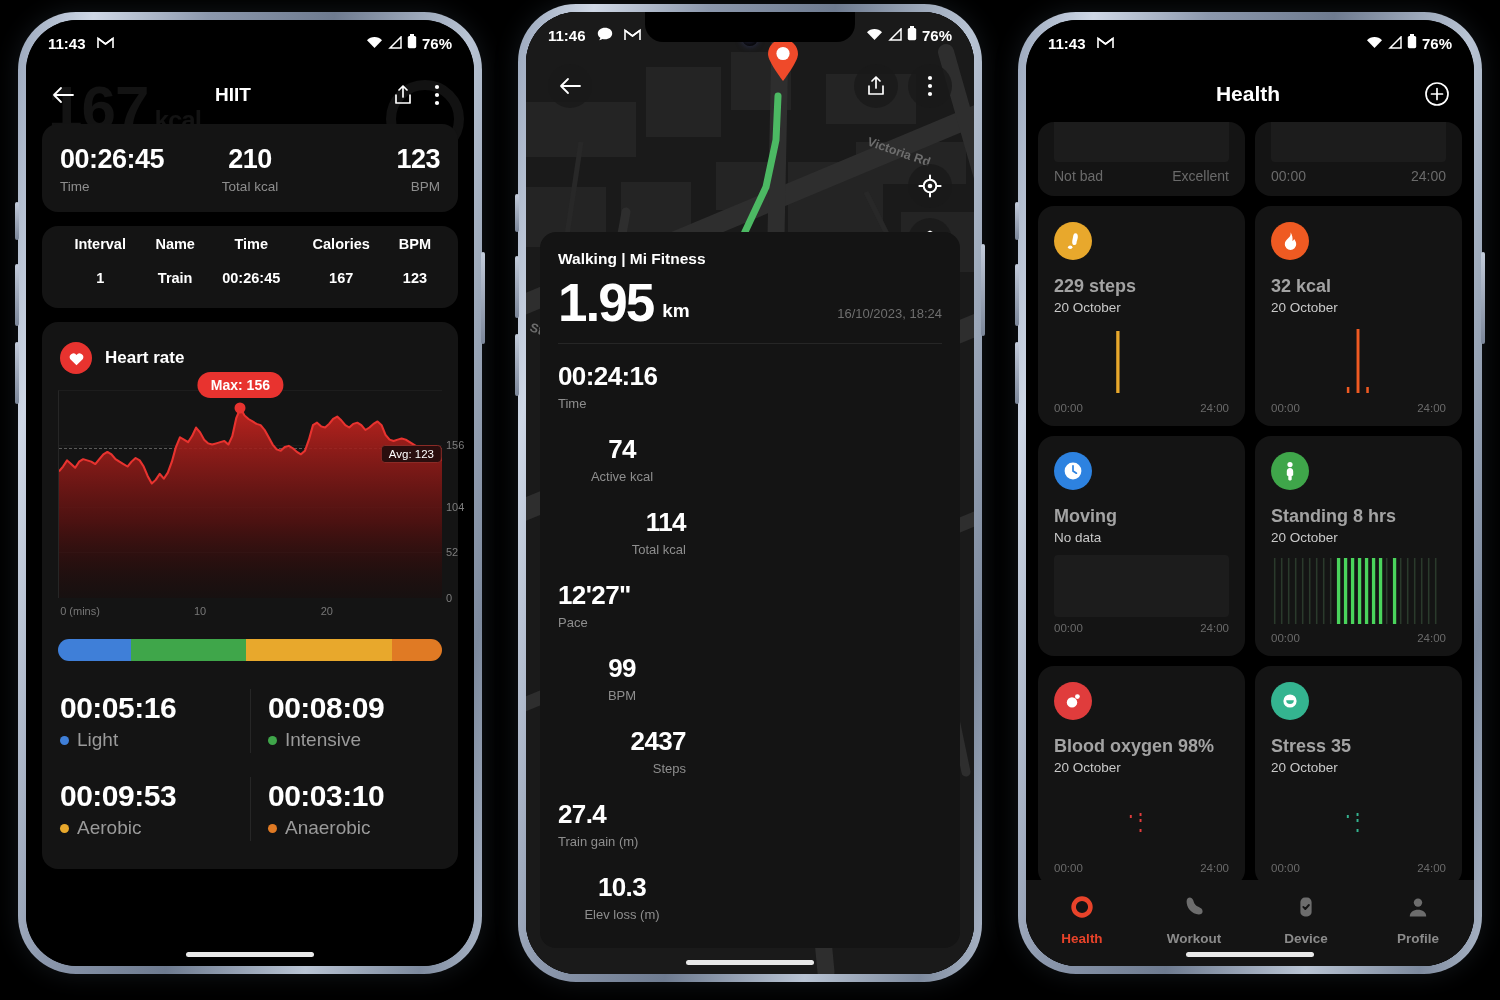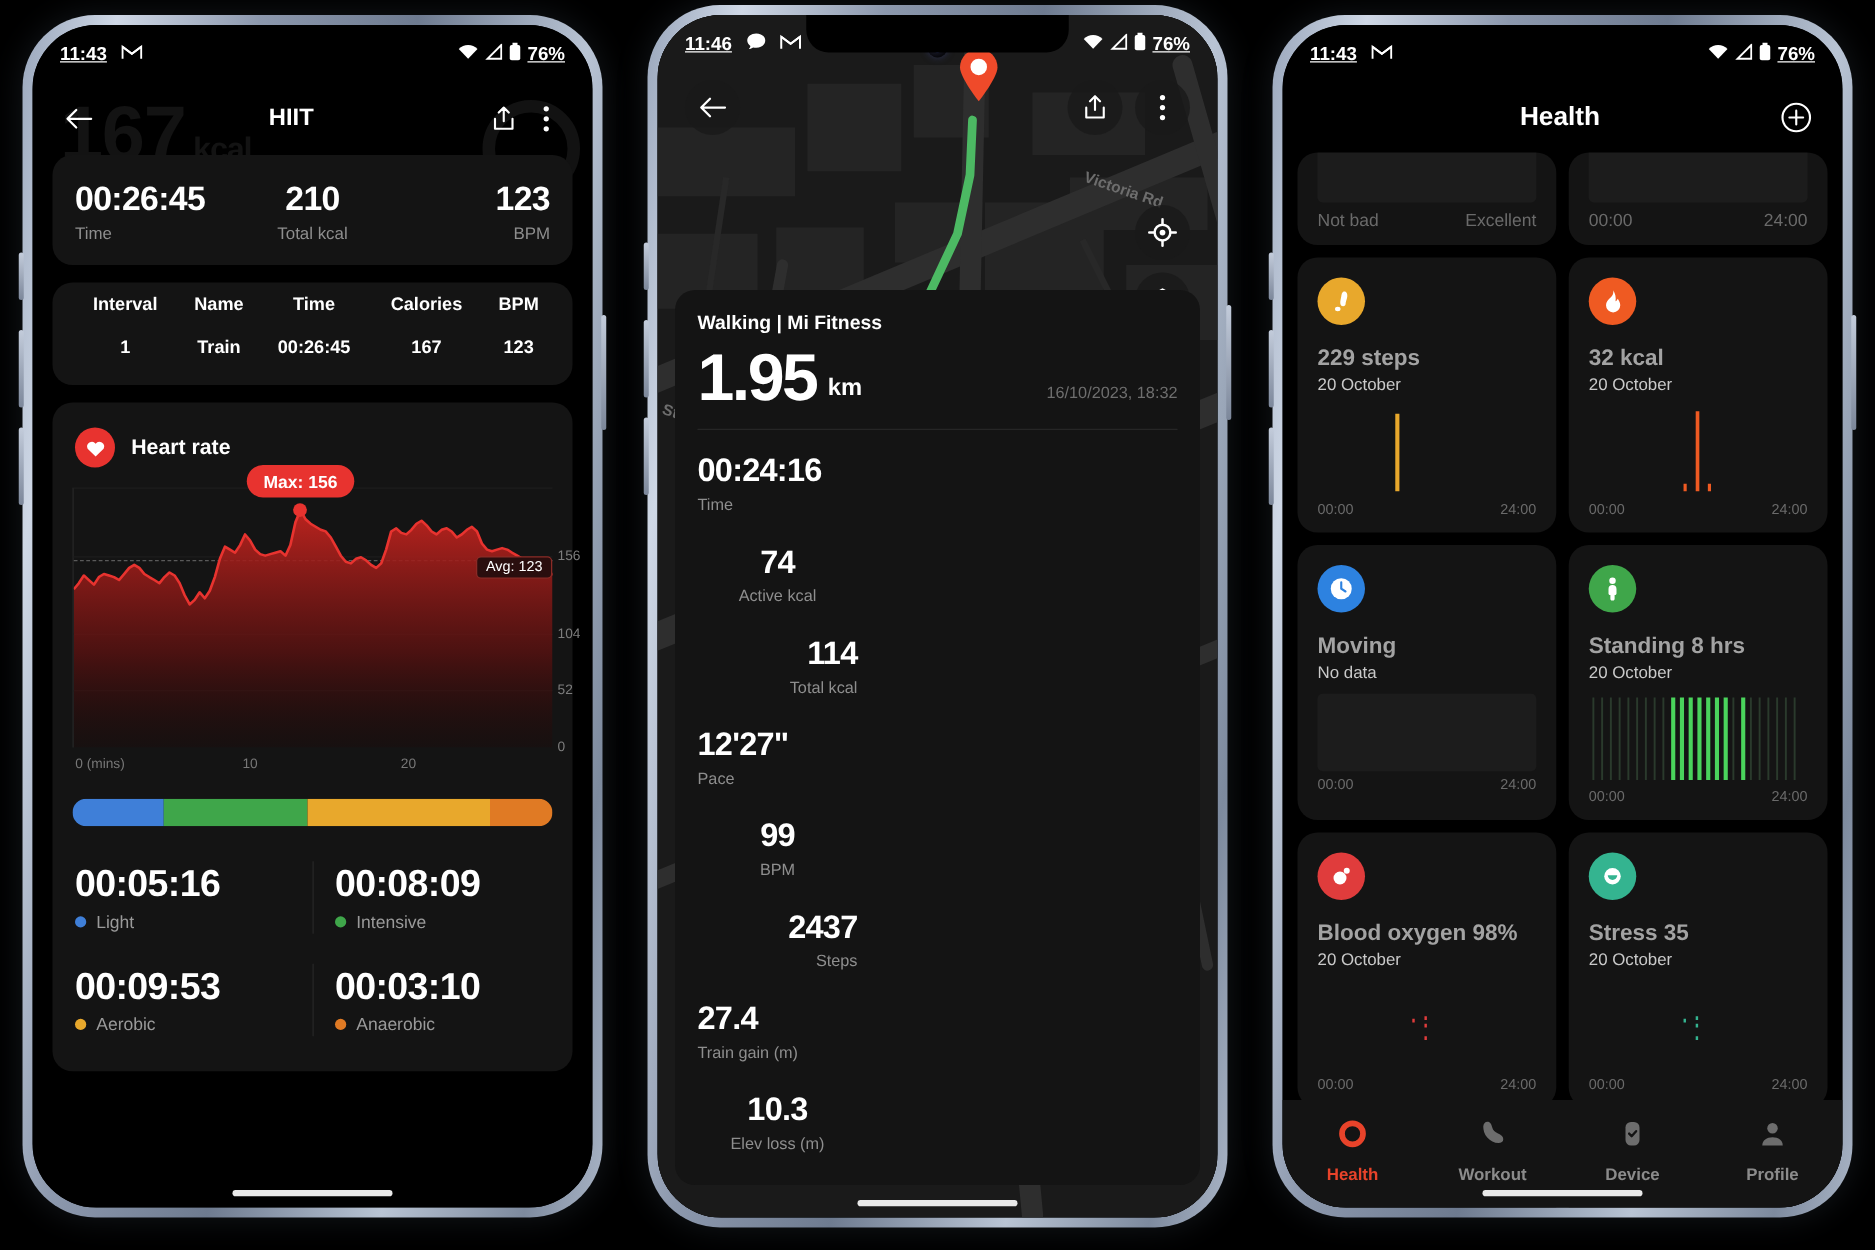--- a/index.html
+++ b/index.html
@@ -35,21 +35,21 @@
     width:16px; height:16px; border-radius:50%;
     background:radial-gradient(circle at 40% 35%,#2a2c45,#08080d 70%);
     box-shadow:0 0 6px rgba(60,70,140,.5); }
   .camera:after { content:""; position:absolute; left:5px; top:4px; width:6px; height:8px;
     border-radius:3px; background:#2a3a7a; opacity:.85; }
   .notch2 { position:absolute; left:50%; transform:translateX(-50%); top:0;
     width:210px; height:30px; background:#000; border-radius:0 0 18px 18px; z-index:6; }
 
   
   .statusbar { position:relative; height:46px; display:flex; align-items:center;
-    padding:0 22px; color:#fff; font-size:15px; font-weight:700; z-index:7;text-decoration:underline; }
+    padding:0 22px; color:#fff; font-size:15px; font-weight:700; z-index:7; }
   .sb-left { display:flex; align-items:center; gap:11px; }
   .sb-right { margin-left:auto; display:flex; align-items:center; gap:5px; }
   .sb-right .pct { font-size:15px; font-weight:700; }
   .ico { display:inline-block; }
 
   
   .card { background:#141414; border-radius:16px; }
 
   
   .p1-ghost { position:absolute; left:22px; top:52px; font-size:62px; font-weight:800;
@@ -108,21 +108,21 @@
 
   .zonebar { display:flex; margin:16px 16px 0; height:22px; border-radius:11px; overflow:hidden; }
   .zonebar i { display:block; height:100%; }
 
   .zones { display:flex; flex-wrap:wrap; margin:16px 0 0; }
   .zone { width:50%; padding:14px 0 14px 18px; position:relative; }
   .zone:nth-child(2n):before, .zone:nth-child(2n):before { content:""; position:absolute;
     left:0; top:12px; bottom:12px; width:1px; background:#262626; }
   .zone .zv { color:#fff; font-size:30px; font-weight:700; letter-spacing:-.5px; }
   .zone .zl { display:flex; align-items:center; gap:8px; margin-top:4px;
-    color:#9a9a9a; font-size:14px;text-align:center; }
+    color:#9a9a9a; font-size:19px;text-align:center; }
   .zone .dot { width:9px; height:9px; border-radius:50%; }
 
   
   .map { position:absolute; inset:0; background:#1c1c1c; }
   .mapsvg { position:absolute; inset:0; width:100%; height:100%; }
   .mapbtn { position:absolute; width:44px; height:44px; border-radius:50%;
     background:rgba(26,26,26,.82); display:flex; align-items:center; justify-content:center;
     color:#fff; }
   .mapbar { position:absolute; left:0; right:0; top:46px; height:56px; display:flex;
     align-items:center; padding:0 22px; z-index:5; }
@@ -533,21 +533,21 @@
               <path d="M12 2.6 22 8l-10 5.4L2 8z" fill="#fff"></path>
               <path d="M3.6 12.3 12 16.8l8.4-4.5 1.6.9L12 18.8 2 13.2z" fill="#fff"></path>
             </svg>
         </div>
 
         <div class="sheet">
           <div class="kind">Walking | Mi Fitness</div>
           <div class="distrow">
             <div class="dist">1.95</div>
             <div class="unit">km</div>
-            <div class="when">16/10/2023, 18:32</div>
+            <div class="when">16/10/2023, 18:24</div>
           </div>
           <hr>
           <div class="mgrid" id="mgrid">
               <div class="m c1">
                 <div class="mv">00:24:16</div>
                 <div class="ml">Time</div>
               </div>
               <div class="m c2">
                 <div class="mv">74</div>
                 <div class="ml">Active kcal</div>

